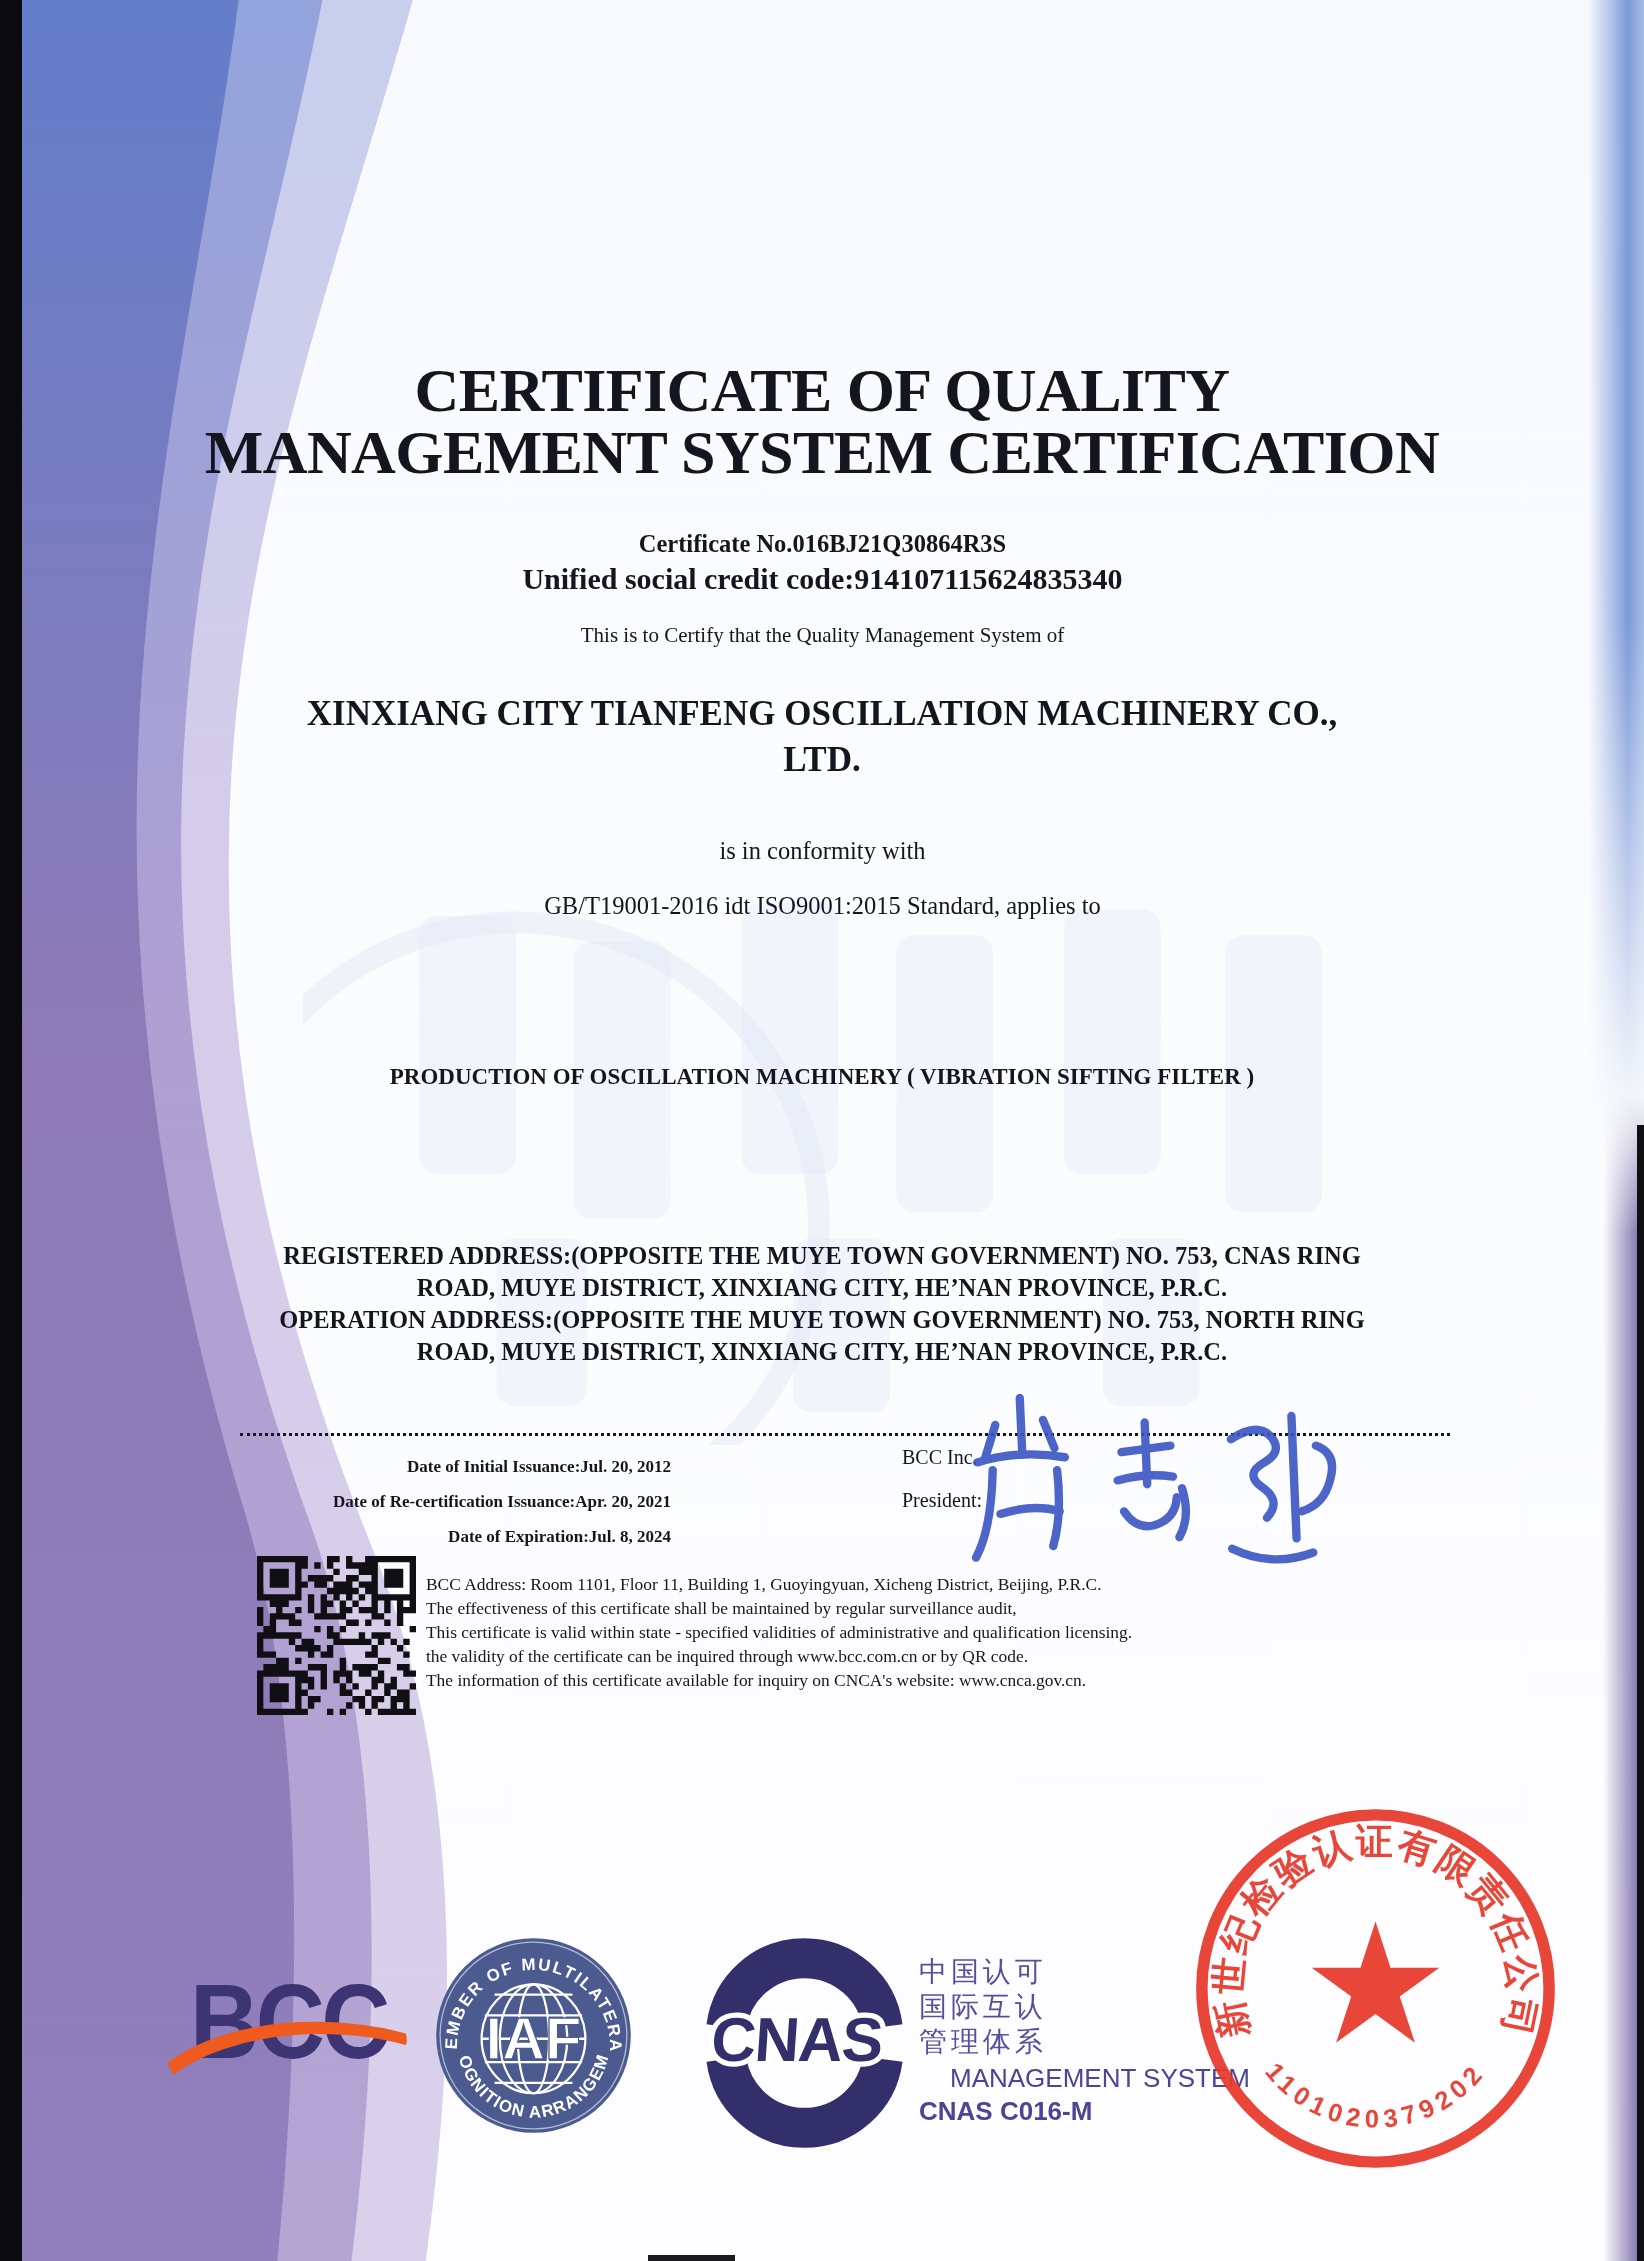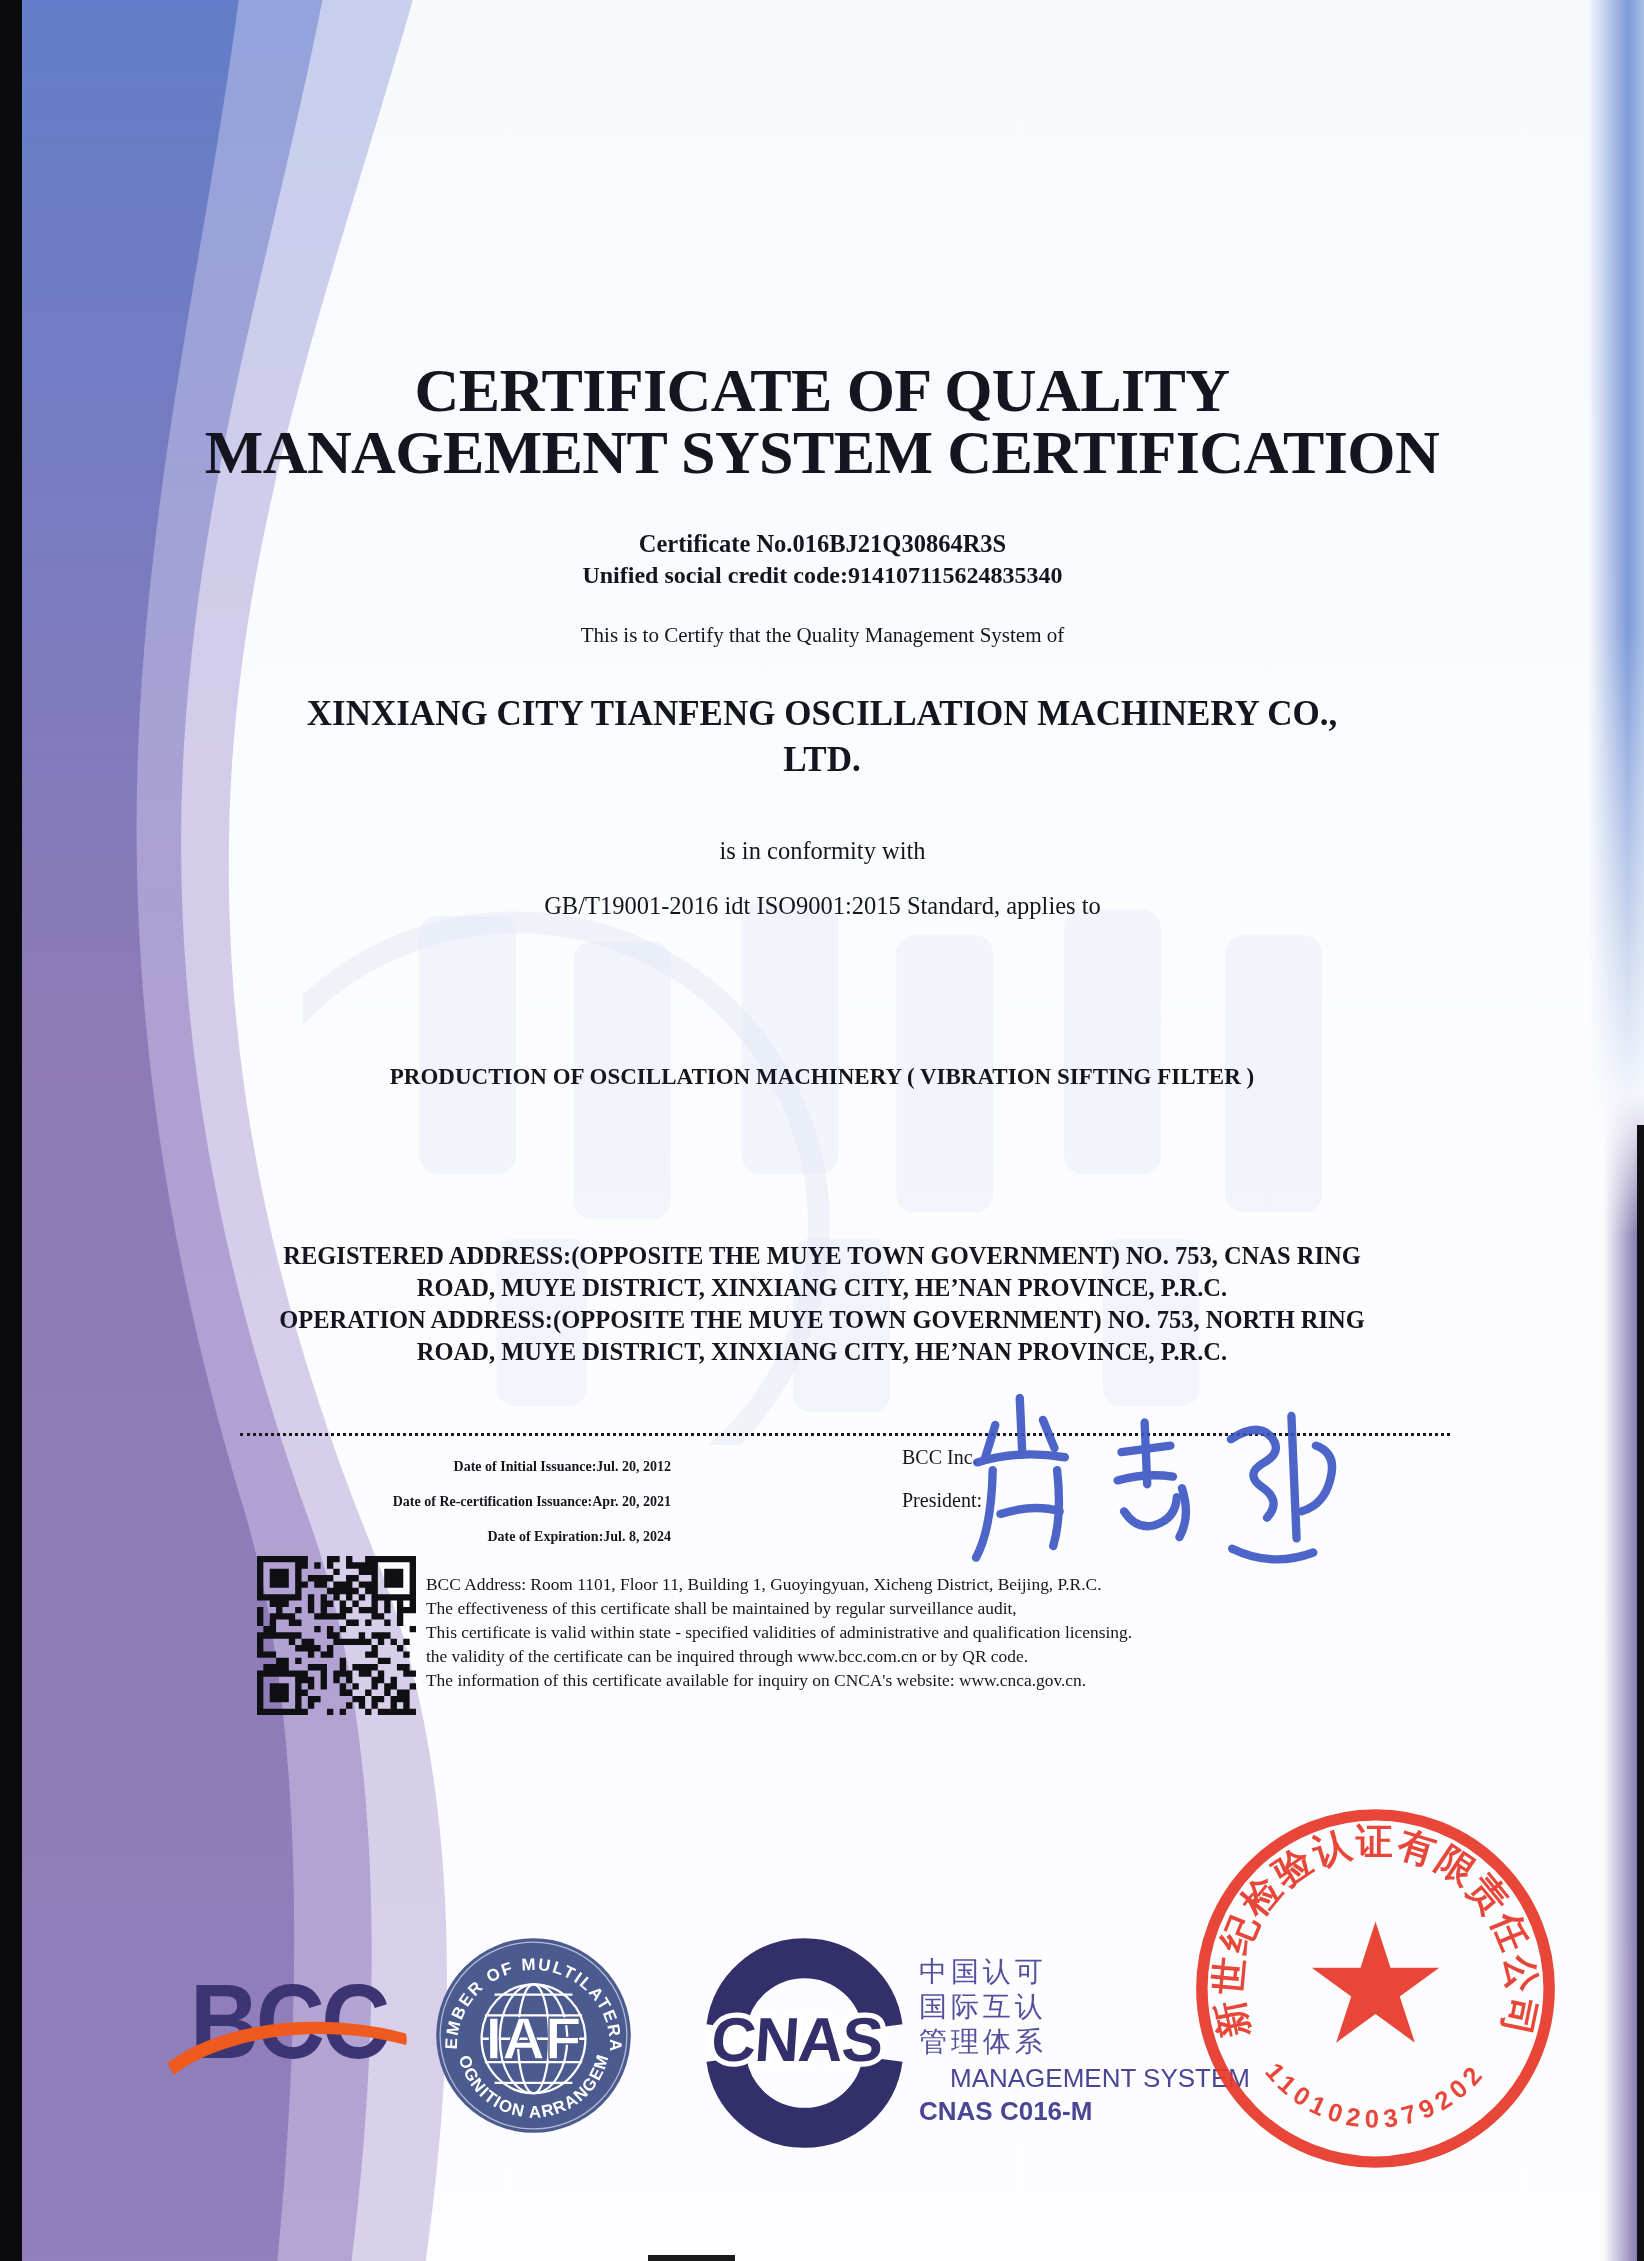--- a/index.html
+++ b/index.html
@@ -23,29 +23,29 @@
   .edge-bottom-dash{left:648px;top:2255px;width:87px;height:6.4px;background:#1a1a1c;}
   
   .bands{left:0;top:0;width:645px;height:2261px;}
   
   .watermark{left:303px;top:877px;width:1148px;height:568px;opacity:.55;}
   
   .center{text-align:center;}
   .b{font-weight:bold;}
   .title{left:48px;top:359px;width:1548px;font-size:62px;line-height:62px;letter-spacing:-0.6px;}
   .certno{left:210px;top:530px;width:1225px;font-size:24.5px;}
-  .credit{left:210px;top:562px;width:1225px;font-size:24px;}
+  .credit{left:210px;top:562px;width:1225px;font-size:30px;}
   .certify{left:210px;top:623px;width:1225px;font-size:21px;}
   .company{left:145px;top:691px;width:1354px;font-size:35px;line-height:46px;}
   .conformity{left:210px;top:837px;width:1225px;font-size:24.5px;}
   .standard{left:210px;top:892px;width:1225px;font-size:24.5px;}
   .scope{left:145px;top:1064px;width:1354px;font-size:23px;}
   .addr{left:145px;top:1240px;width:1354px;font-size:24.5px;line-height:32px;}
   .rule{left:240px;top:1433px;width:1210px;height:0;border-top:3.2px dotted #17171d;}
-  .dates{left:226px;top:1449px;width:445px;font-size:14px;line-height:35px;text-align:right;}
+  .dates{left:226px;top:1449px;width:445px;font-size:17px;line-height:35px;text-align:right;}
   .issuer{left:902px;top:1446px;width:206px;font-size:20px;}
   .president{left:902px;top:1489px;width:206px;font-size:20px;}
   .sig{left:955px;top:1380px;width:387px;height:206px;}
   .qr{left:257px;top:1556px;width:159px;height:159px;}
   .fineprint{left:426px;top:1572px;width:819px;font-size:17.4px;line-height:24px;}
   
   .bcc-logo{left:166px;top:1961px;width:245px;height:123px;}
   .iaf-logo{left:433px;top:1935px;width:201px;height:201px;}
   .cnas-logo{left:685px;top:1930px;width:239px;height:226px;}
   .cnas-cn{left:919px;top:1954px;width:271px;font-size:28px;line-height:35px;color:#54509e;

